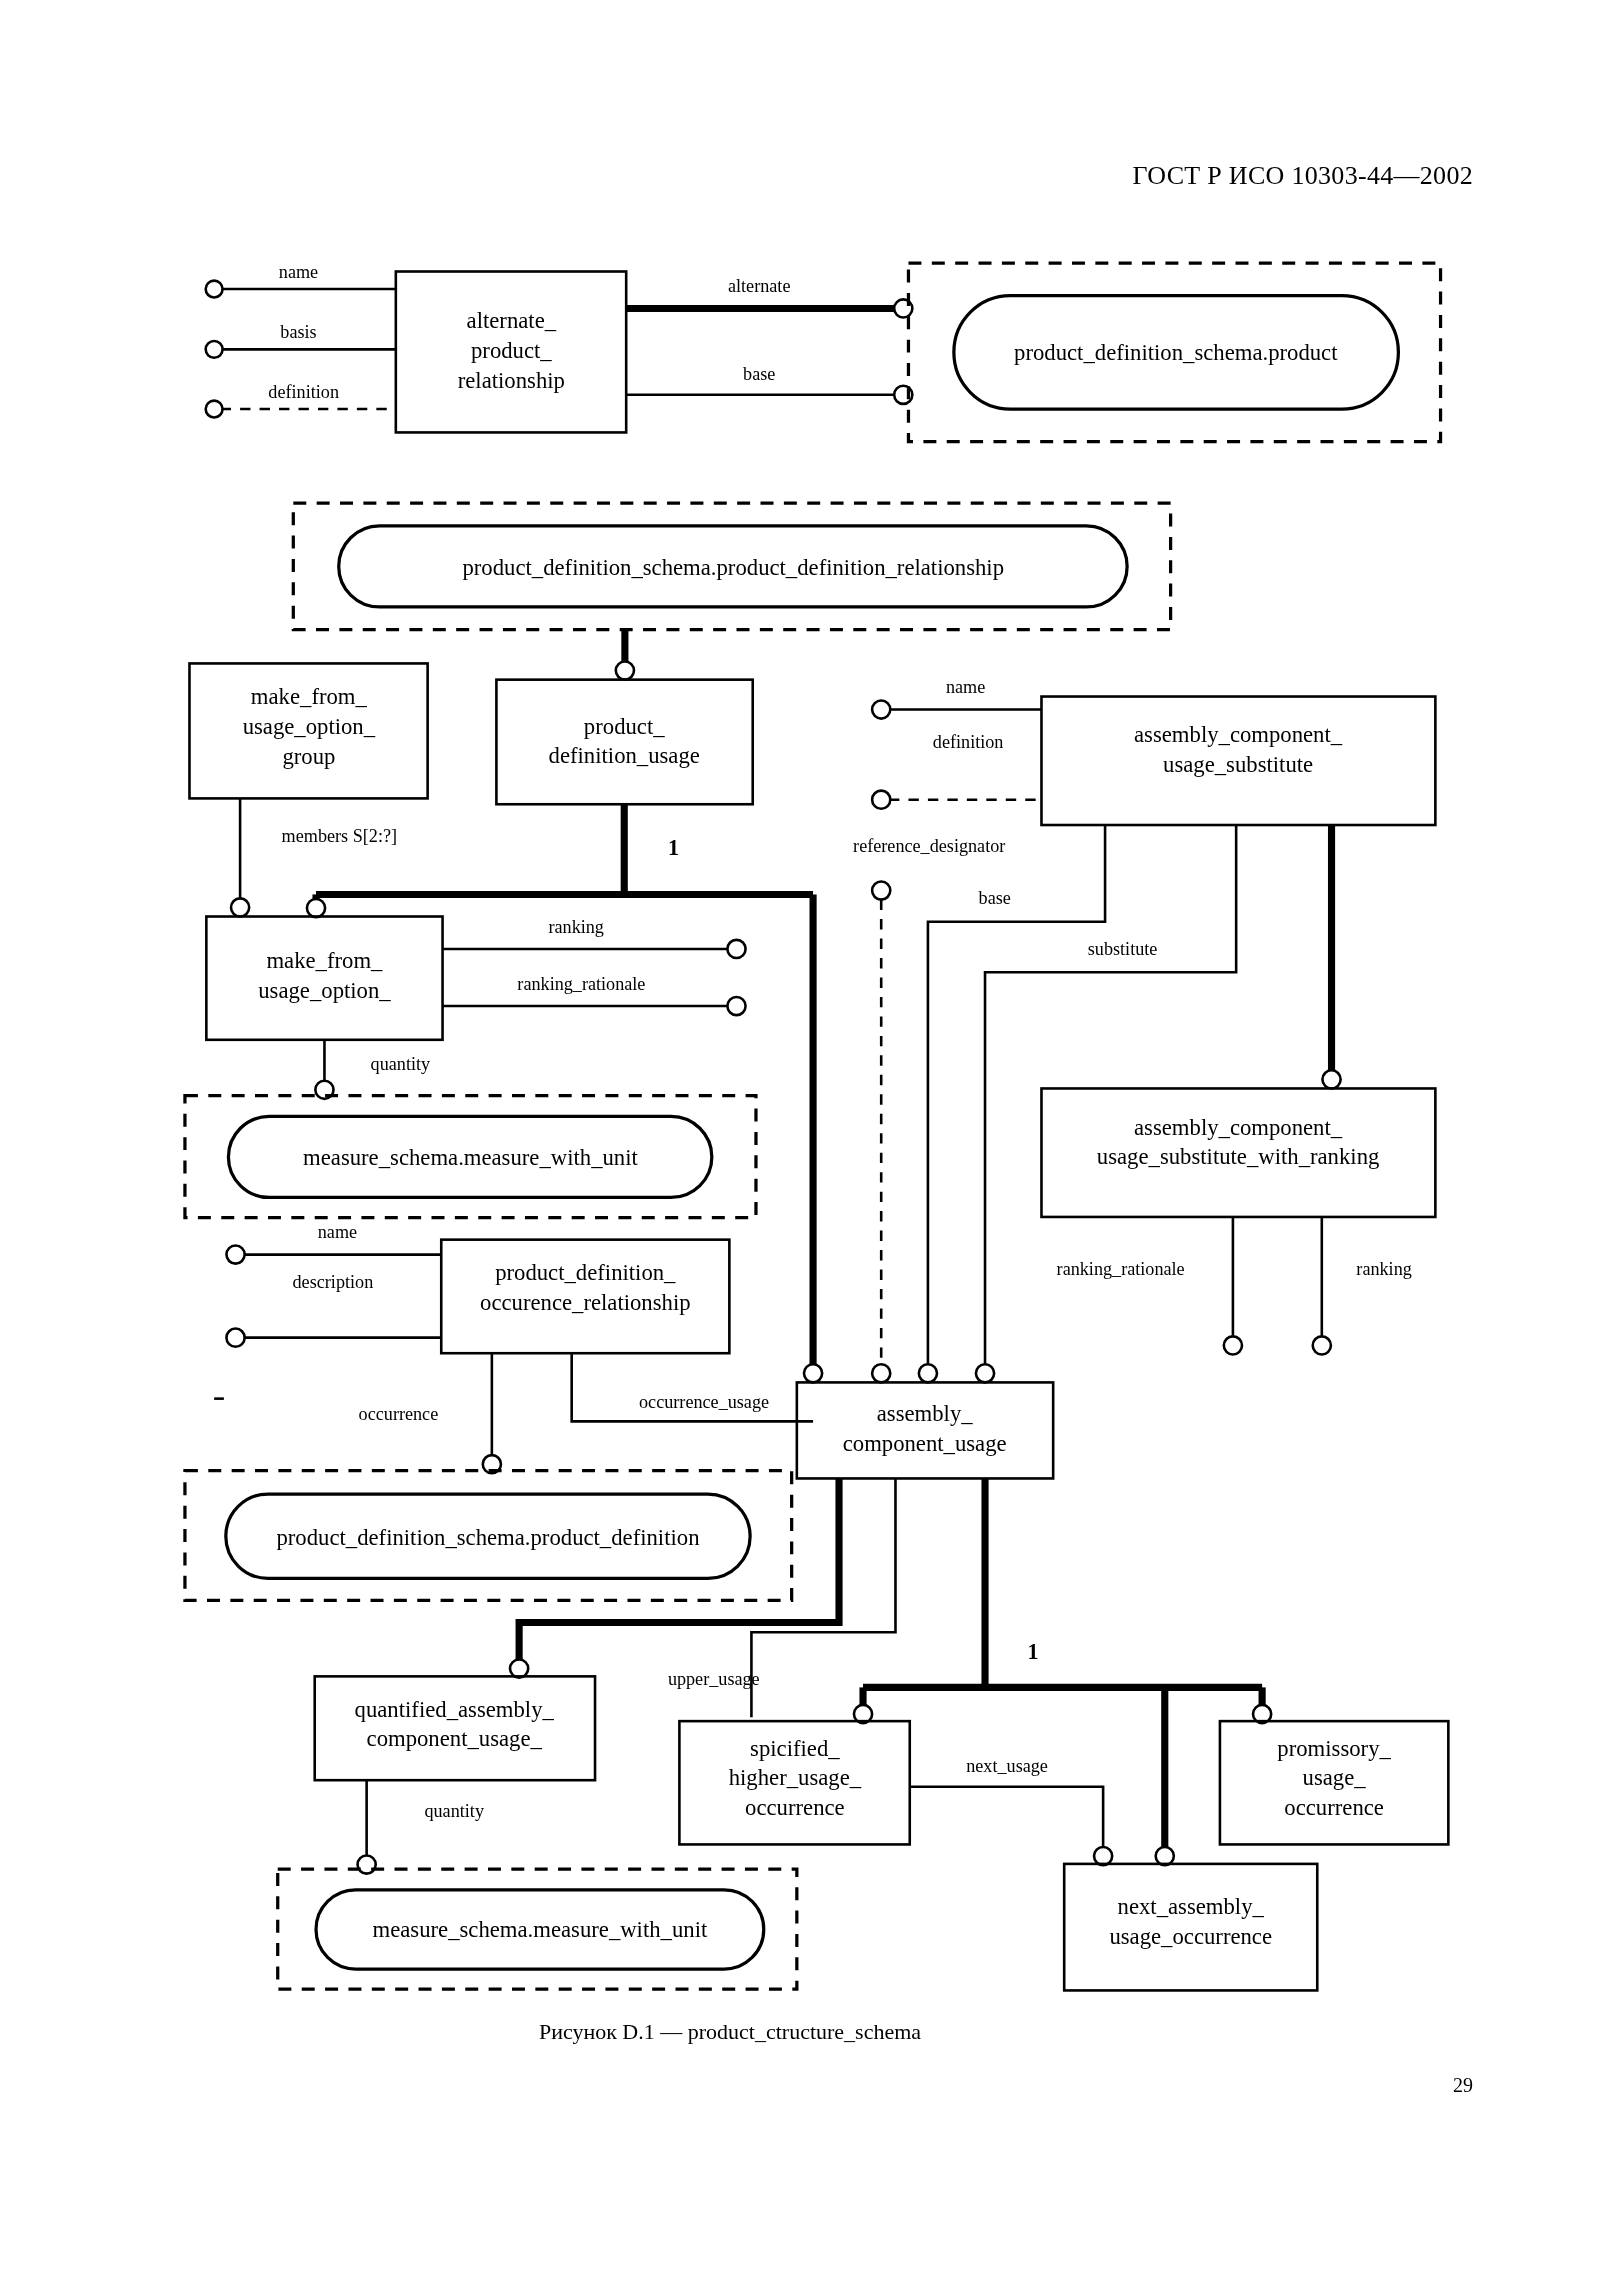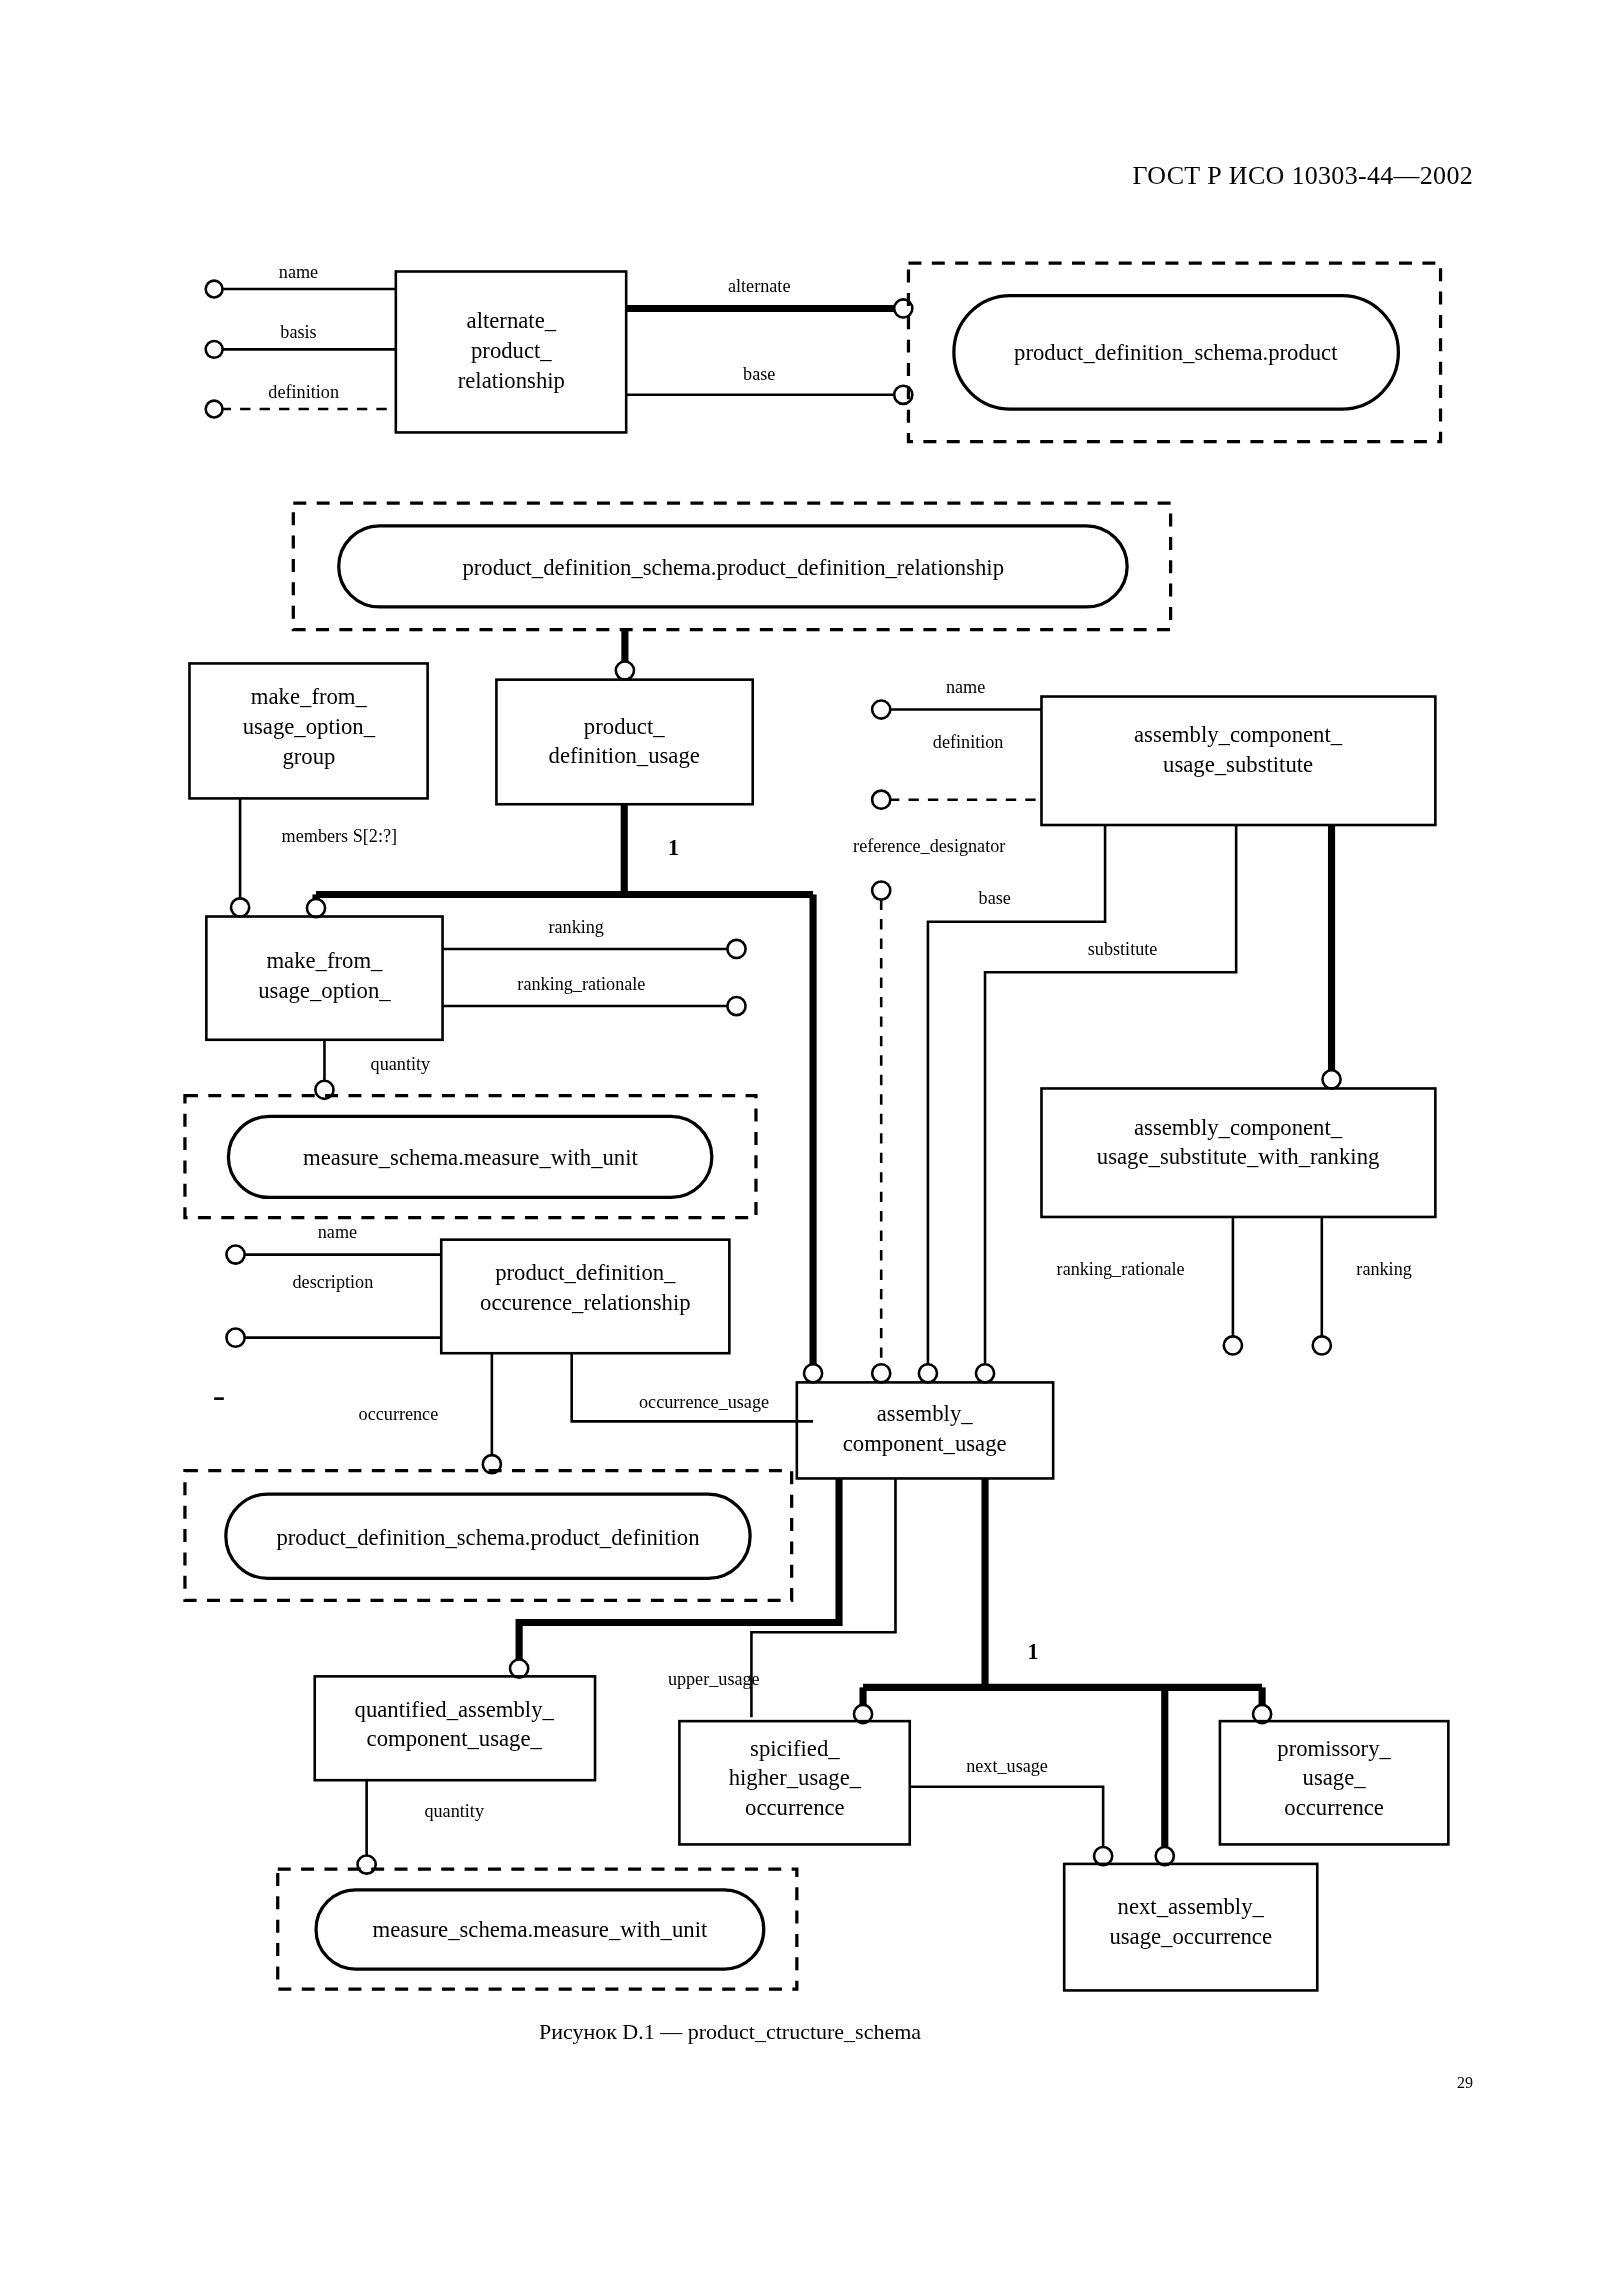--- a/index.html
+++ b/index.html
@@ -21,21 +21,21 @@
   }
   .caption{
     position:absolute;
     top:2019px; left:0; width:1460px;
     text-align:center;
     font-size:22px;
   }
   .pagenum{
     position:absolute;
     top:2074px; right:146px;
-    font-size:16px;
+    font-size:20px;
   }
   svg{position:absolute;top:0;left:0;width:1619px;height:2284px;}
   .ent{fill:none;stroke:#000;stroke-width:4;}
   .entThick{fill:none;stroke:#000;stroke-width:5;}
   .ln{fill:none;stroke:#000;stroke-width:4;}
   .lnThick{fill:none;stroke:#000;stroke-width:11;}
   .lnDash{fill:none;stroke:#000;stroke-width:4;stroke-dasharray:16 14;}
   .boxDash{fill:none;stroke:#000;stroke-width:5;stroke-dasharray:20 16;}
   .circ{fill:#fff;stroke:#000;stroke-width:4;}
   .t{font-family:"Liberation Serif","DejaVu Serif",serif;fill:#000;}

